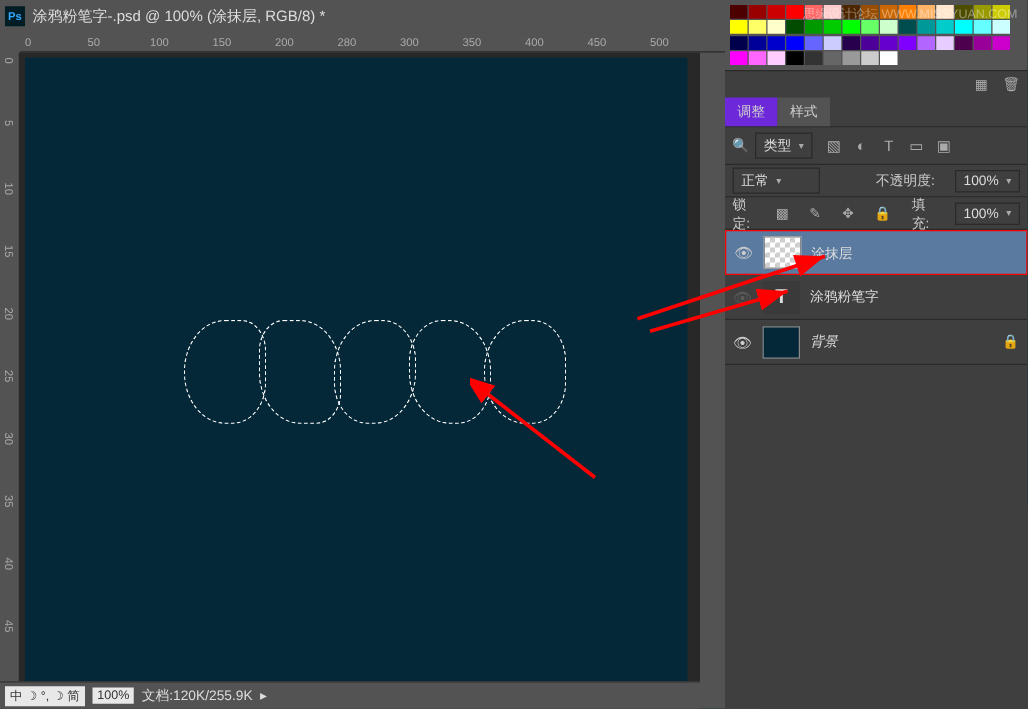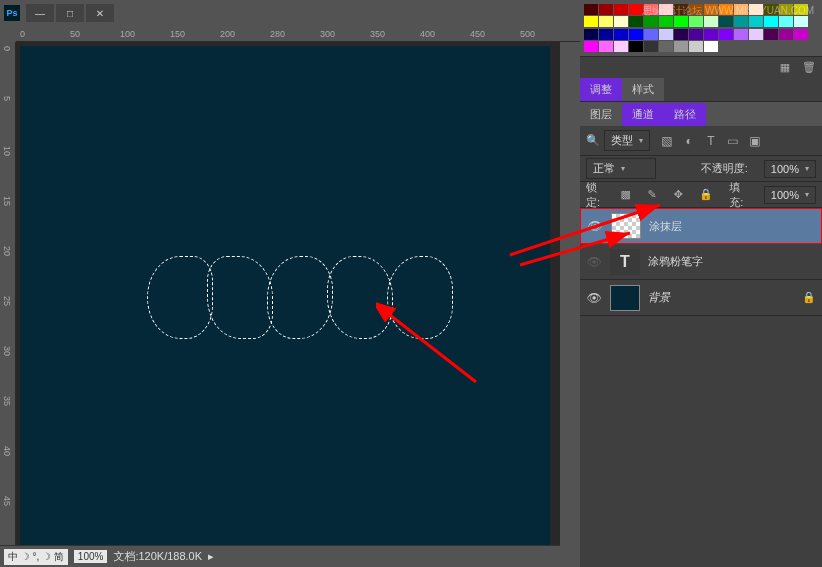--- a/index.html
+++ b/index.html
@@ -46,20 +46,21 @@
 .thumb.transparent { background-image:linear-gradient(45deg,#ccc 25%,transparent 25%),linear-gradient(-45deg,#ccc 25%,transparent 25%),linear-gradient(45deg,transparent 75%,#ccc 75%),linear-gradient(-45deg,transparent 75%,#ccc 75%); background-size:8px 8px; background-position:0 0,0 4px,4px -4px,-4px 0; }
 .thumb.dark { background:#052838; }
 .type-icon { width:30px; height:26px; display:flex; align-items:center; justify-content:center; background:#3a3a3a; color:#ddd; font-size:16px; font-weight:bold; }
 .lock { margin-left:auto; color:#aaa; font-size:11px; }
 </style>
 </head>
 <body>
 
 <div class="titlebar">
   <div class="ps-icon">Ps</div>
+  <div class="title-text">涂鸦粉笔字-.psd @ 100% (涂抹层, RGB/8) *</div>
   <div class="win-btns">
     <div class="win-btn">―</div>
     <div class="win-btn">□</div>
     <div class="win-btn close">✕</div>
   </div>
 </div>
 
 <div class="ruler-h">
   <span class="tick" style="left:4px">0</span>
   <span class="tick" style="left:54px">50</span>
@@ -100,21 +101,21 @@
           </marker>
         </defs>
       <line x1="100" y1="80" x2="10" y2="10" stroke="#ff0000" stroke-width="3" marker-end="url(#ah1)"></line>
     </svg>
   </div>
 </div>
 
 <div class="statusbar">
   <span class="status-field">中 ☽ °, ☽ 简</span>
   <span class="status-field">100%</span>
-  <span>文档:120K/188.0K</span>
+  <span>文档:120K/255.9K</span>
   <span>▸</span>
 </div>
 
 <div class="right-panel">
   <div class="swatches">
     <div id="swatch-container" style="display:flex;flex-wrap:wrap;gap:1px;width:100%">
         <div class="swatch" style="background: rgb(77, 0, 0);"></div>
         <div class="swatch" style="background: rgb(153, 0, 0);"></div>
         <div class="swatch" style="background: rgb(204, 0, 0);"></div>
         <div class="swatch" style="background: rgb(255, 0, 0);"></div>
@@ -173,25 +174,20 @@
   </div>
   <div class="swatch-footer">
     <div class="icon-sm">▦</div>
     <div class="icon-sm">🗑</div>
   </div>
 
   <div class="tabs">
     <div class="tab">调整</div>
     <div class="tab active">样式</div>
   </div>
-  <div class="tab-row2">
-    <div class="tab active">图层</div>
-    <div class="tab">通道</div>
-    <div class="tab">路径</div>
-  </div>
 
   <div class="filter-row">
     <span class="icon-sm">🔍</span>
     <div class="dropdown">
       <span>类型</span>
       <span class="dd-arrow">▾</span>
     </div>
     <div class="filter-icons">
       <span class="filter-icon">▧</span>
       <span class="filter-icon">◐</span>

